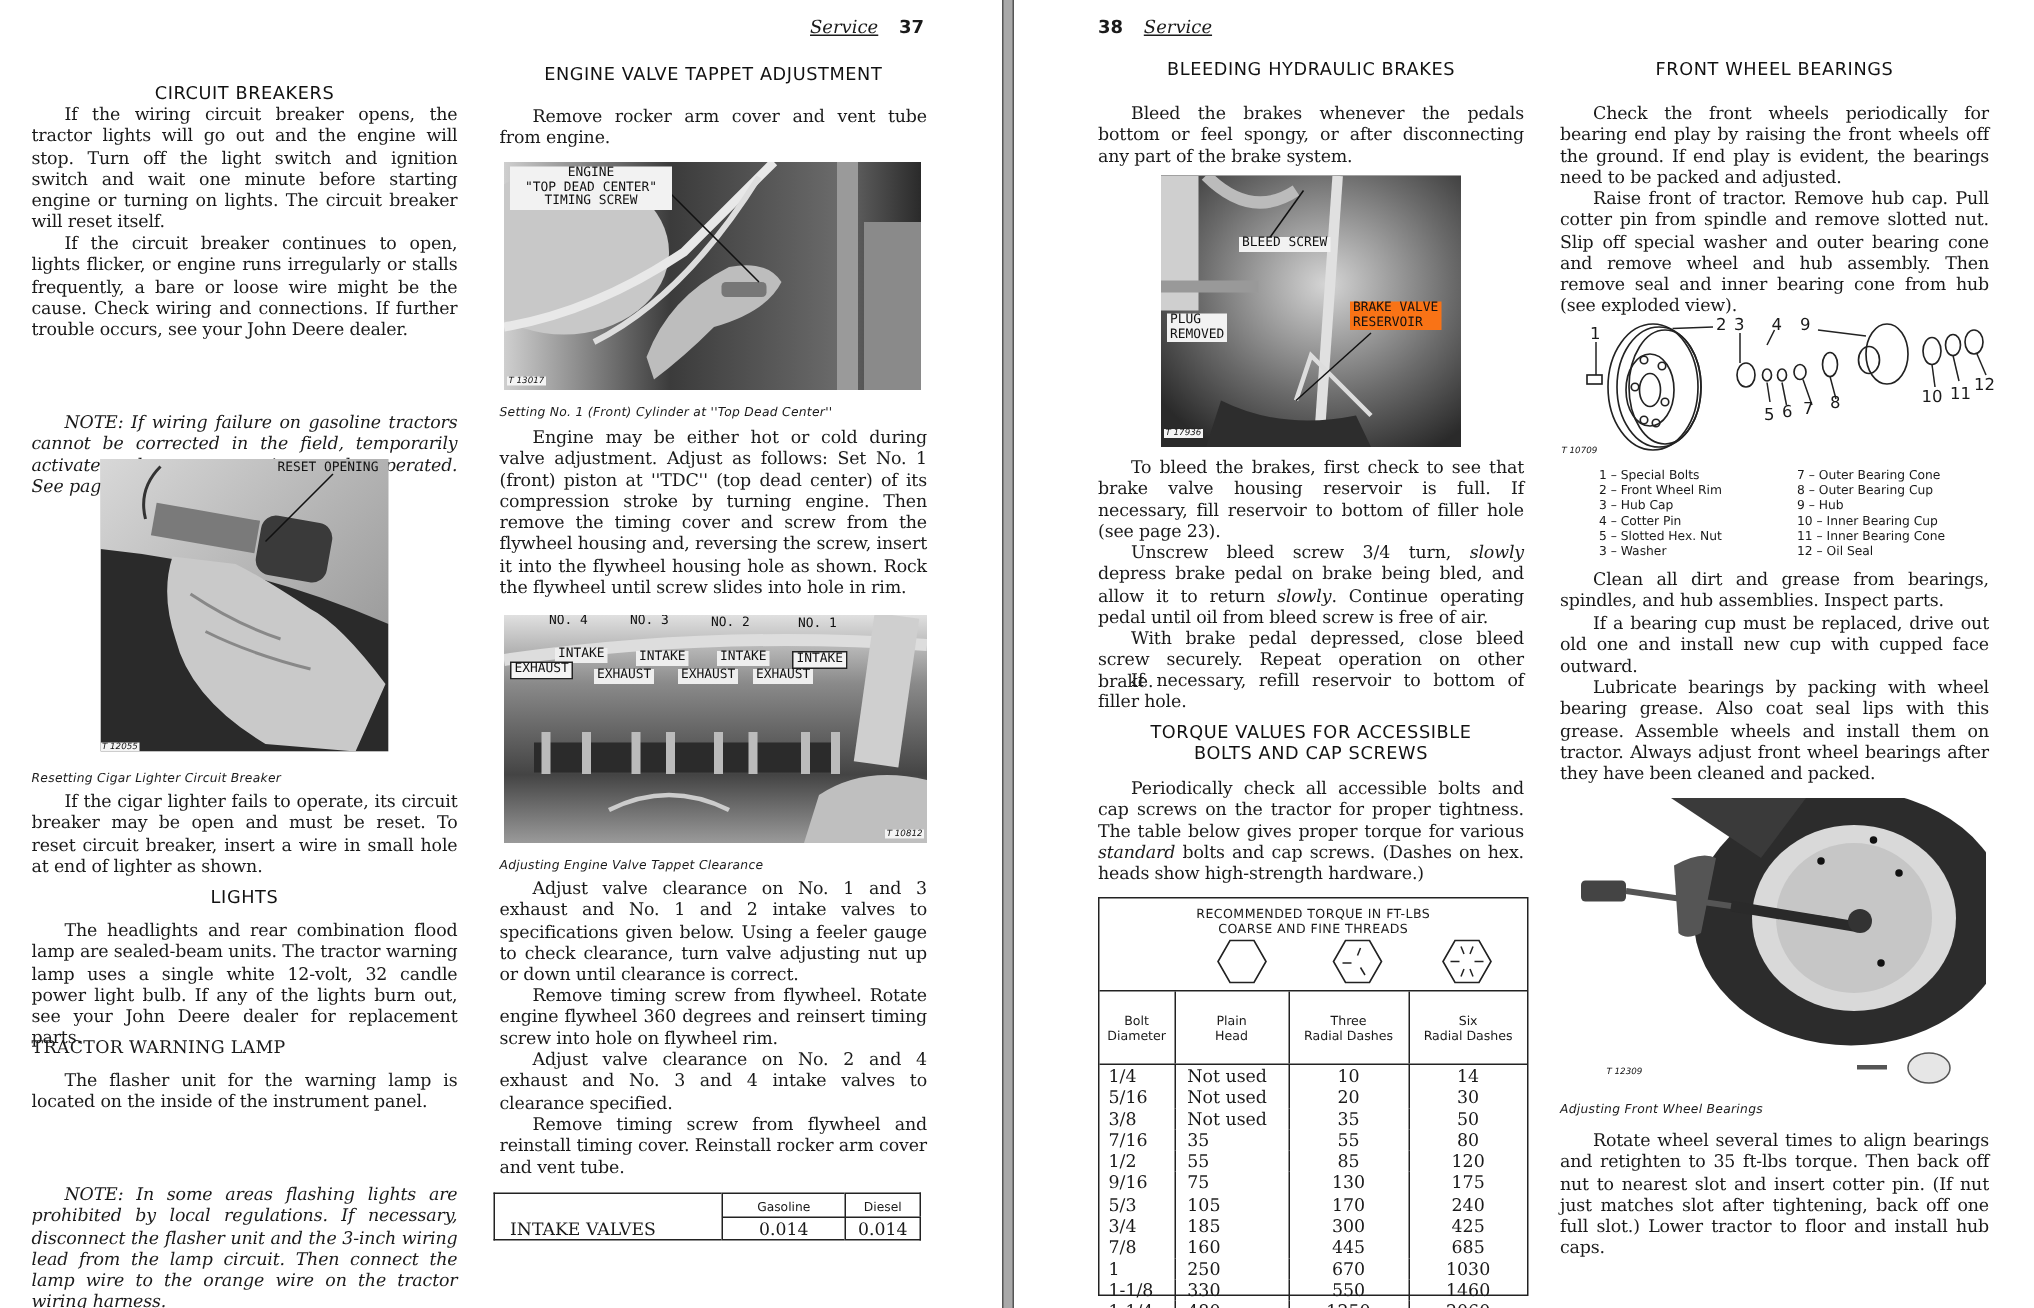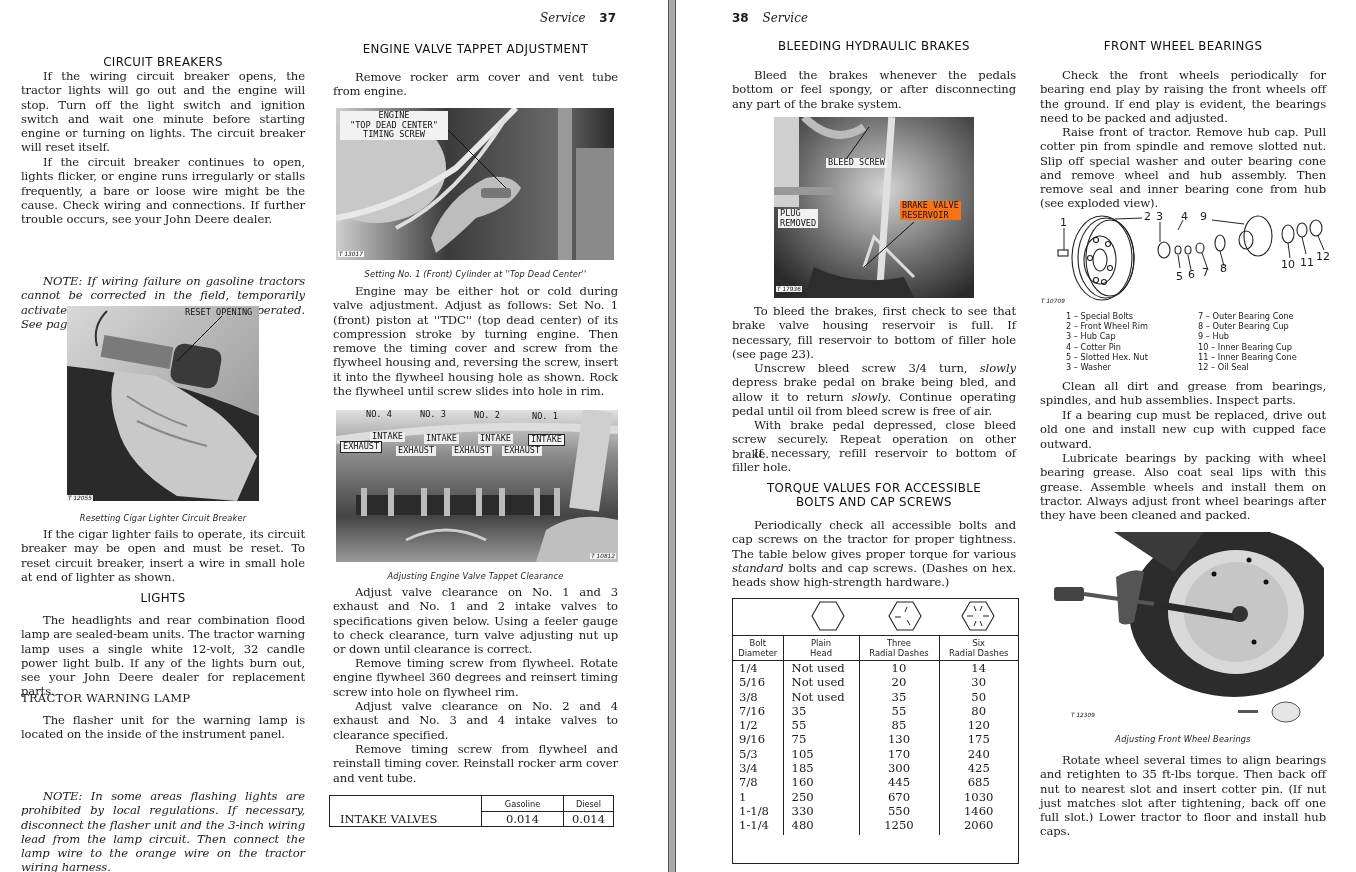--- a/index.html
+++ b/index.html
@@ -9,40 +9,40 @@
   .page { position: absolute; top: 0; height: 872px; background: #fff; }
   .page-left { left: 0; width: 668px; }
   .page-right { left: 676px; width: 680px; }
   .gutter { position: absolute; left: 668px; top: 0; width: 8px; height: 872px; background: #a9a9a9; border-left: 1px solid #555; border-right: 1px solid #555; }
 
   .col { position: absolute; top: 0; }
   .p { font-size: 11.6px; line-height: 14.3px; text-align: justify; text-indent: 22px; letter-spacing: -0.1px; }
   .p.it { font-style: italic; margin-top: 33px; }
   .h { font-family: "DejaVu Sans", sans-serif; font-size: 11.8px; letter-spacing: 0.4px; text-align: center; color: #111; }
   .h2 { font-family: "DejaVu Serif", serif; font-size: 11.6px; letter-spacing: 0.2px; }
-  .cap { font-family: "DejaVu Sans", sans-serif; font-style: italic; font-size: 8.2px; text-align: center; letter-spacing: 0.2px; }
+  .cap { font-family: "DejaVu Sans", sans-serif; font-style: italic; font-size: 8.2px; letter-spacing: 0.2px; }
   .folio { position: absolute; top: 11px; font-size: 12px; }
-  .folio .w { font-style: italic; }
+  .folio .w { font-style: italic; text-decoration: underline; }
   .folio .n { font-family: "DejaVu Sans", sans-serif; font-weight: bold; font-size: 12px; }
 
   .photo { position: absolute; overflow: hidden; }
   .photo svg { display: block; }
   .lbl { position: absolute; font-family: "DejaVu Sans Mono", monospace; font-size: 8.6px; line-height: 9.5px; background: #f4f4f4; color: #111; padding: 0 2px; text-align: center; border: 1px solid #222; }
   .lbl.nob { border: none; background: #eee; }
   .tcode { position: absolute; font-family: "DejaVu Sans", sans-serif; font-style: italic; font-size: 5.8px; background: #f4f4f4; padding: 0 1px; color: #111; }
 
   table { border-collapse: collapse; }
   .valve-table { position: absolute; border: 1.5px solid #222; font-size: 11.5px; }
   .valve-table td { padding: 0 4px; }
   .small-sans { font-family: "DejaVu Sans", sans-serif; font-size: 8.2px; }
 
   .torque { position: absolute; border: 1.5px solid #222; }
   .torque-head { font-family: "DejaVu Sans", sans-serif; font-size: 8.4px; text-align: center; letter-spacing: 0.3px; line-height: 10px; padding-top: 5px; }
   .torque-grid { width: 100%; border-collapse: collapse; }
-  .torque-grid th { font-family: "DejaVu Sans", sans-serif; font-weight: normal; font-size: 8.4px; line-height: 10px; border-top: 1.5px solid #222; border-bottom: 1.5px solid #222; border-left: 1.5px solid #222; padding: 2px 0; text-align: center; margin-left: 37px; }
+  .torque-grid th { font-family: "DejaVu Sans", sans-serif; font-weight: normal; font-size: 8.4px; line-height: 10px; border-top: 1.5px solid #222; border-bottom: 1.5px solid #222; border-left: 1.5px solid #222; padding: 14px 0; text-align: center; margin-left: 37px; }
   .torque-grid th:first-child { border-left: none; }
   .torque-grid td { font-size: 11.6px; line-height: 14.3px; border-left: 1.5px solid #222; text-align: center; }
   .torque-grid td:first-child { border-left: none; text-align: left; padding-left: 6px; }
   .torque-grid td.plain { text-align: left; padding-left: 8px; }
 
   .legend { position: absolute; font-family: "DejaVu Sans", sans-serif; font-size: 8.2px; line-height: 10.2px; }
   .num { position: absolute; font-family: "DejaVu Sans", sans-serif; font-size: 11px; }
 </style>
 </head>
 <body>
@@ -242,20 +242,24 @@
     <p class="p" style="position:absolute; top:418px; width:284px;">With brake pedal depressed, close bleed screw securely. Repeat operation on other brake.</p>
     <p class="p" style="position:absolute; top:446px; width:284px;">If necessary, refill reservoir to bottom of filler hole.</p>
 
     <div class="h" style="position:absolute; top:481px; width:284px; line-height:14px;">
       <div>TORQUE VALUES FOR ACCESSIBLE</div>
       <div>BOLTS AND CAP SCREWS</div>
     </div>
     <p class="p" style="position:absolute; top:518px; width:284px;"><span>Periodically check all accessible bolts and cap screws on the tractor for proper tightness. The table below gives proper torque for various </span><i>standard</i><span> bolts and cap screws. (Dashes on hex. heads show high-strength hardware.)</span></p>
 
     <div class="torque" style="left:0; top:598px; width:287px; height:266px;">
+      <div class="torque-head">
+        <div>RECOMMENDED TORQUE IN FT-LBS</div>
+        <div>COARSE AND FINE THREADS</div>
+      </div>
       <div style="position:relative; height:36px;">
         <svg style="position:absolute; left:78px; top:2px;" width="34" height="30" viewBox="0 0 34 30">
           <polygon points="9,1 25,1 33,15 25,29 9,29 1,15" fill="none" stroke="#222" stroke-width="1.1"></polygon>
         </svg>
         <svg style="position:absolute; left:155px; top:2px;" width="34" height="30" viewBox="0 0 34 30">
           <polygon points="9,1 25,1 33,15 25,29 9,29 1,15" fill="none" stroke="#222" stroke-width="1.1"></polygon>
           <line x1="19" y1="6" x2="17" y2="11" stroke="#222" stroke-width="1"></line>
           <line x1="7" y1="16" x2="13" y2="16" stroke="#222" stroke-width="1"></line>
           <line x1="19" y1="19" x2="22" y2="24" stroke="#222" stroke-width="1"></line>
         </svg>

